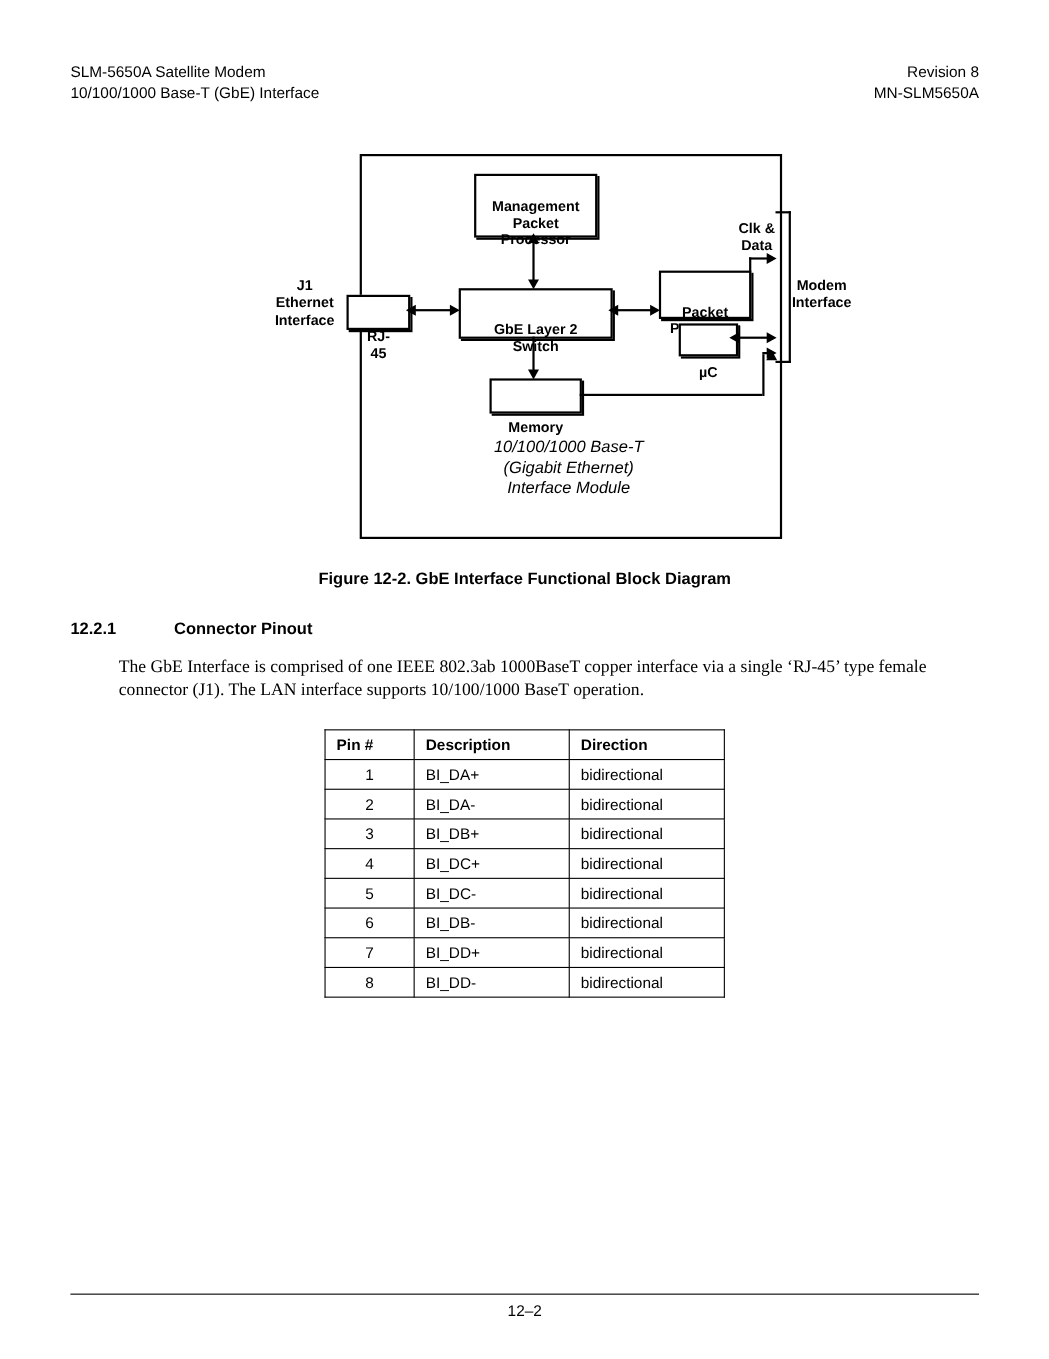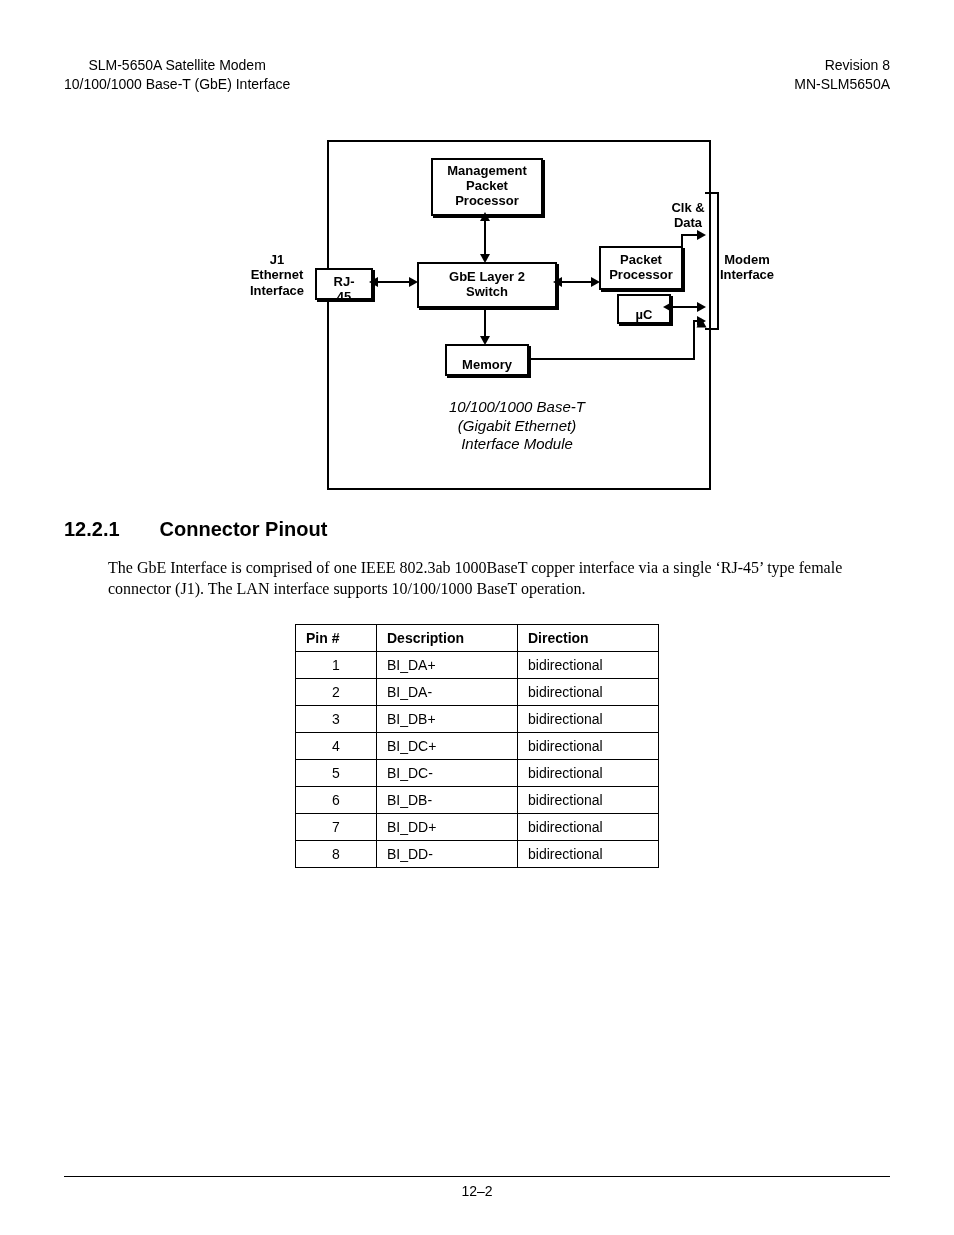--- a/index.html
+++ b/index.html
@@ -17,21 +17,21 @@
     position: relative;
   }
   .header-row {
     display: flex;
     justify-content: space-between;
     font-family: Arial, Helvetica, sans-serif;
     font-size: 14px;
     line-height: 1.35;
     margin-bottom: 40px;
   }
-  .header-left, .header-right { white-space: nowrap; text-align: center; }
+  .header-left, .header-right { white-space: nowrap; }
   .header-right { text-align: right; }
 
   
   .diagram-wrap {
     display: flex;
     justify-content: center;
     margin-bottom: 24px;
   }
   .diagram {
     position: relative;
@@ -56,21 +56,21 @@
   }
   .mgmt  { left: 234px; top: 24px;  width: 108px; height: 54px; }
   .switch{ left: 220px; top: 128px; width: 136px; height: 42px; }
   .mem   { left: 248px; top: 210px; width: 80px;  height: 28px; }
   .rj45  { left: 118px; top: 134px; width: 54px;  height: 28px; box-shadow: 2px 2px 0 #000; }
   .pp    { left: 402px; top: 112px; width: 80px;  height: 40px; }
   .uc    { left: 420px; top: 160px; width: 50px;  height: 26px; }
   .box-text {
     position: absolute; inset: 0;
     display: flex; align-items: center; justify-content: center;
-    text-align: center; line-height: 1.15; padding: 20px;
+    text-align: center; line-height: 1.15; padding: 20px; margin-top: 24px;
   }
   .label {
     position: absolute;
     text-align: center;
     line-height: 1.2;
   }
   .label.j1    { left: 40px;  top: 118px; width: 80px; }
   .label.clk   { left: 464px; top: 66px;  width: 54px; }
   .label.modem { left: 520px; top: 118px; width: 60px; font-weight: 700; }
   .module-title {
@@ -107,21 +107,21 @@
     text-align: center;
     font-family: Arial, Helvetica, sans-serif;
     font-weight: 700;
     font-size: 15px;
     margin: 4px 0 28px 0;
   }
 
   .section-head {
     font-family: Arial, Helvetica, sans-serif;
     font-weight: 700;
-    font-size: 20px;
+    font-size: 15px;
     margin: 0 0 16px 0;
   }
   .section-head .num { display:inline-block; width: 90px; }
 
   .body-para {
     font-size: 16px;
     line-height: 1.35;
     margin: 0 0 24px 44px;
     max-width: 740px;
   }
@@ -233,20 +233,21 @@
       <div class="arrow-r" style="left:500px; top:168px;"></div>
 
       <div class="hline" style="left:330px; top:224px; width:166px;"></div>
       <div class="vline" style="left:496px; top:188px; height:38px;"></div>
       <div class="arrow-r" style="left:500px; top:184px; transform:rotate(-90deg);"></div>
       <div class="hline" style="left:496px; top:186px; width:10px;"></div>
       <div class="arrow-r" style="left:500px; top:182px;"></div>
     </div>
   </div>
 
+  <div class="fig-caption">Figure 12-2. GbE Interface Functional Block Diagram</div>
 
   <h2 class="section-head">
     <span class="num">12.2.1</span>
     <span>Connector Pinout</span>
   </h2>
 
   <p class="body-para">The GbE Interface is comprised of one IEEE 802.3ab 1000BaseT copper interface via a single ‘RJ-45’ type female connector (J1). The LAN interface supports 10/100/1000 BaseT operation.</p>
 
 
   <table class="pinout-table">

